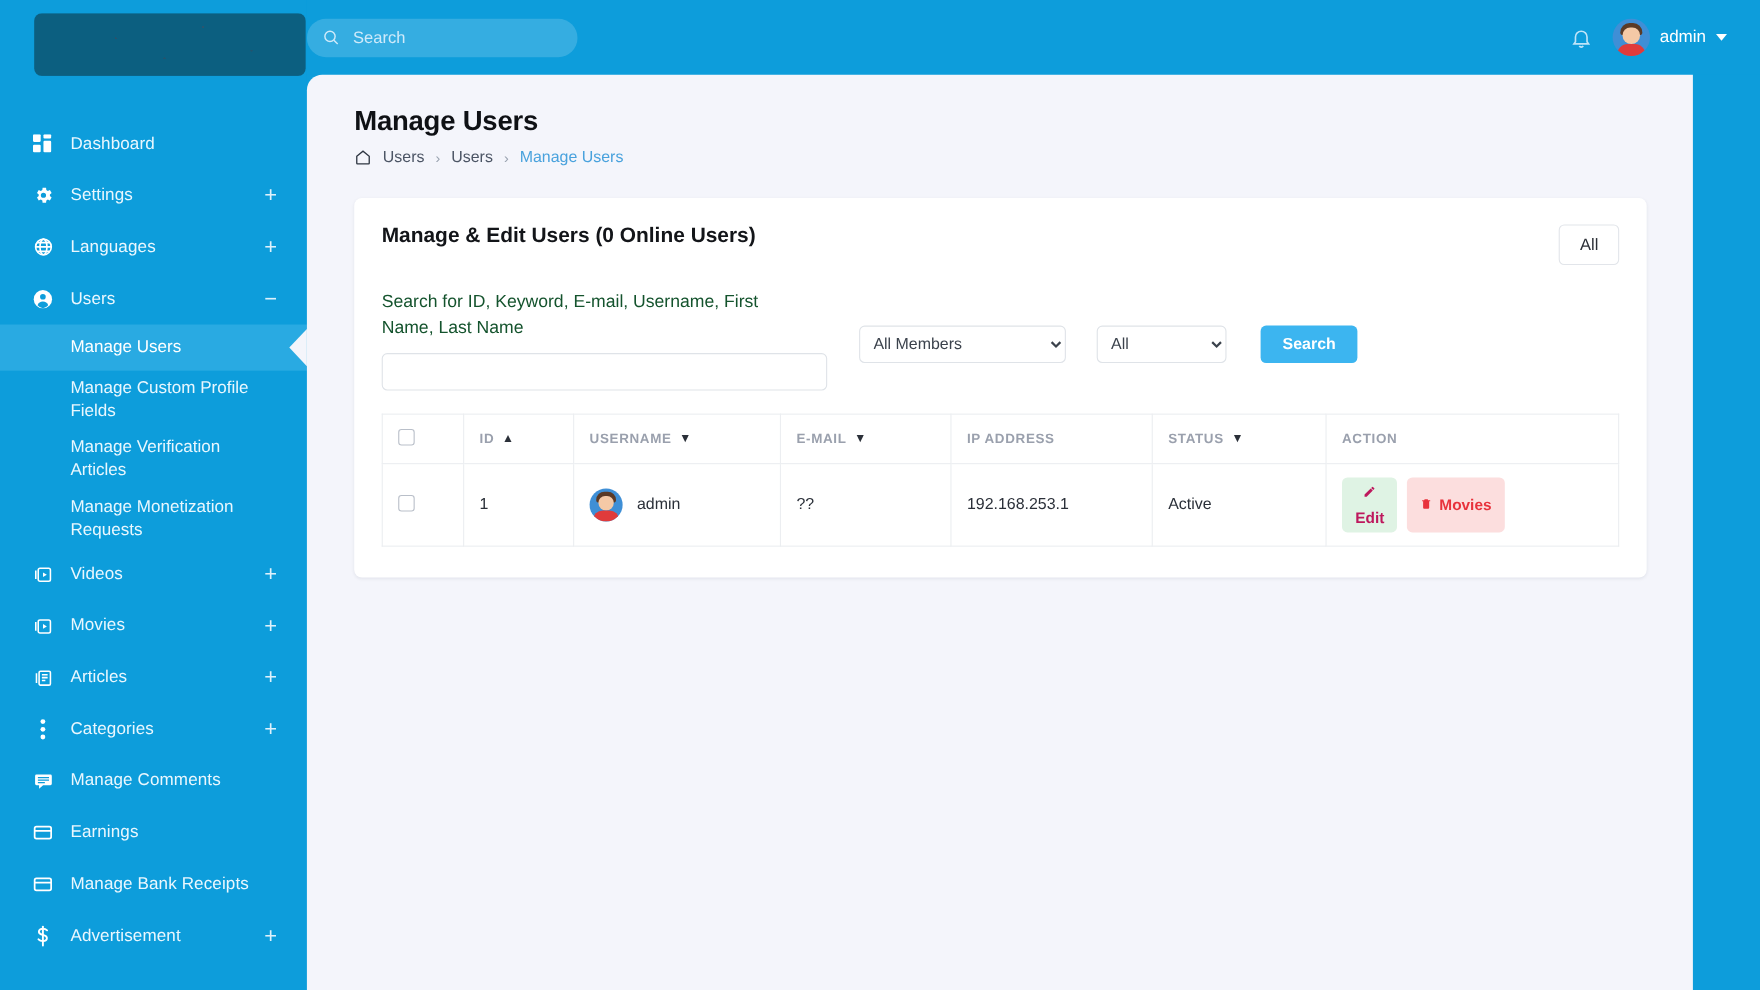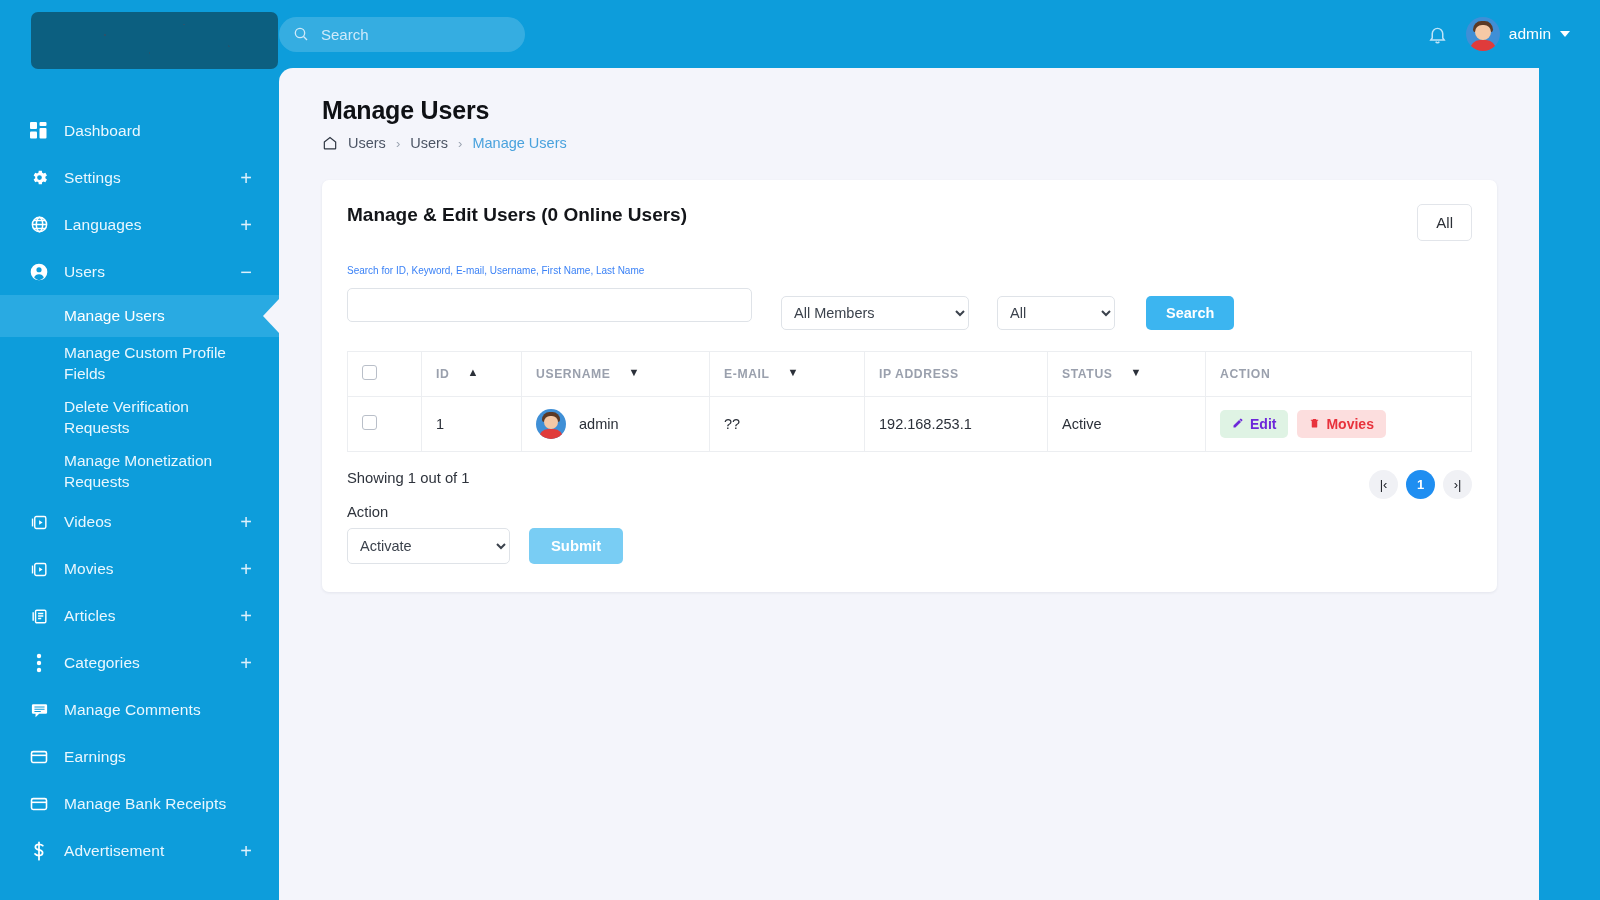--- a/index.html
+++ b/index.html
@@ -126,21 +126,21 @@
     margin-left: auto; border: 1px solid #e2e5ea; background: #fff;
     border-radius: 5px; padding: 9px 18px; font-size: 15px; color: #2b2f36;
     cursor: pointer; font-family: "Liberation Sans", sans-serif;
   }
 
   .search-row {
     margin-top: 22px; display: flex; align-items: flex-start; gap: 0;
   }
   .field-col { width: 405px; }
   .field-label {
-    font-size: 10px; color: #3b82f6; line-height: 1.5; max-width: 390px;
+    font-size: 16px; color: #14532d; line-height: 1.5; max-width: 390px;
   }
   .text-input {
     margin-top: 10px; width: 405px; height: 34px;
     border: 1px solid #dfe3e8; border-radius: 5px; background: #fff;
     padding: 0 10px; font-size: 14.5px; outline: none;
     font-family: "Liberation Sans", sans-serif; color: #333;
   }
   .sel {
     height: 34px; border: 1px solid #dfe3e8; border-radius: 5px;
     background: #fff; font-size: 14.5px; color: #3b424c; padding: 0 8px;
@@ -157,21 +157,21 @@
 
   table.users { width: 100%; border-collapse: collapse; margin-top: 21px; }
   table.users th, table.users td {
     border: 1px solid #eceef1; text-align: left; vertical-align: middle;
   }
   table.users th {
     padding: 13px 14px; font-size: 12.2px; font-weight: bold;
     color: #9aa0ad; letter-spacing: .6px; background: #fff;
   }
   table.users td { padding: 12px 14px; font-size: 14.5px; color: #2b3039; }
-  .th-inner { display: flex; gap: 18px; }
+  .th-inner { display: flex; align-items: center; gap: 7px; }
   .sort-ico { font-size: 11px; color: #2b3039; line-height: 1; }
   .cb {
     width: 15px; height: 15px; border: 1px solid #b9bfc9; border-radius: 3px;
     background: #fff; display: inline-block; cursor: pointer;
   }
   .col-cb { width: 74px; }
   .col-id { width: 100px; }
   .col-user { width: 188px; }
   .col-mail { width: 155px; }
   .col-ip { width: 183px; }
@@ -184,21 +184,21 @@
   .row-avatar .hair { position:absolute; left:6px; top:3px; width:18px; height:10px; background:#5b3a26; border-radius:9px 9px 3px 3px; }
   .row-avatar .face { position:absolute; left:8px; top:7px; width:14px; height:13px; background:#f5c9a6; border-radius:7px 7px 8px 8px; }
   .row-avatar .body { position:absolute; left:3px; bottom:0; width:24px; height:10px; background:#e03b3b; border-radius:9px 9px 0 0; }
   .act-btns { display: flex; gap: 9px; }
   .btn-edit, .btn-del {
     display: inline-flex; align-items: center; gap: 6px;
     border: 0; border-radius: 5px; padding: 6px 12px;
     font-size: 14px; font-weight: bold; cursor: pointer;
     font-family: "Liberation Sans", sans-serif;
   }
-  .btn-edit { background: #dff3e4; color: #6d28d9; }
+  .btn-edit { background: #dff3e4; color: #be185d; flex-direction: column; }
   .btn-del { background: #fcdede; color: #e8323c; }
 
   .below-row { display: flex; align-items: flex-start; margin-top: 18px; }
   .showing { font-size: 14.8px; color: #2e333c; }
   .action-label { margin-top: 18px; font-size: 14.8px; color: #2e333c; }
   .action-row { display: flex; align-items: center; gap: 19px; margin-top: 8px; }
   .sel-action { width: 163px; height: 36px; }
   .submit-btn {
     height: 36px; padding: 0 22px; background: #79cdf4; border: 0;
     border-radius: 5px; color: #ffffff; font-size: 14.8px; font-weight: bold;
@@ -271,21 +271,21 @@
       </div>
 
       <div class="sub-item active">
         <span class="label">Manage Users</span>
         <span class="notch"></span>
       </div>
       <div class="sub-item">
         <span class="label">Manage Custom Profile Fields</span>
       </div>
       <div class="sub-item">
-        <span class="label">Delete Verification Requests</span>
+        <span class="label">Manage Verification Articles</span>
       </div>
       <div class="sub-item">
         <span class="label">Manage Monetization Requests</span>
       </div>
 
       <div class="nav-item">
         <span class="ico">
           <svg width="19" height="19" viewBox="0 0 24 24" fill="none" stroke="currentColor" stroke-width="1.8">
               <rect x="6" y="4.5" width="14" height="15" rx="2"></rect>
               <path d="M3.2 7v10"></path>
@@ -523,32 +523,15 @@
                       </svg>
                   </span>
                   <span>Movies</span>
                 </button>
               </span>
             </td>
           </tr>
         </tbody>
       </table>
 
-      <div class="below-row">
-        <div>
-          <div class="showing">Showing 1 out of 1</div>
-          <div class="action-label">Action</div>
-          <div class="action-row">
-            <select class="sel sel-action">
-              <option>Activate</option>
-            </select>
-            <button class="submit-btn">Submit</button>
-          </div>
-        </div>
-        <div class="pager">
-          <button class="pg">|‹</button>
-          <button class="pg active">1</button>
-          <button class="pg">›|</button>
-        </div>
-      </div>
     </section>
   </main>
 </div>
 
 </body></html>

